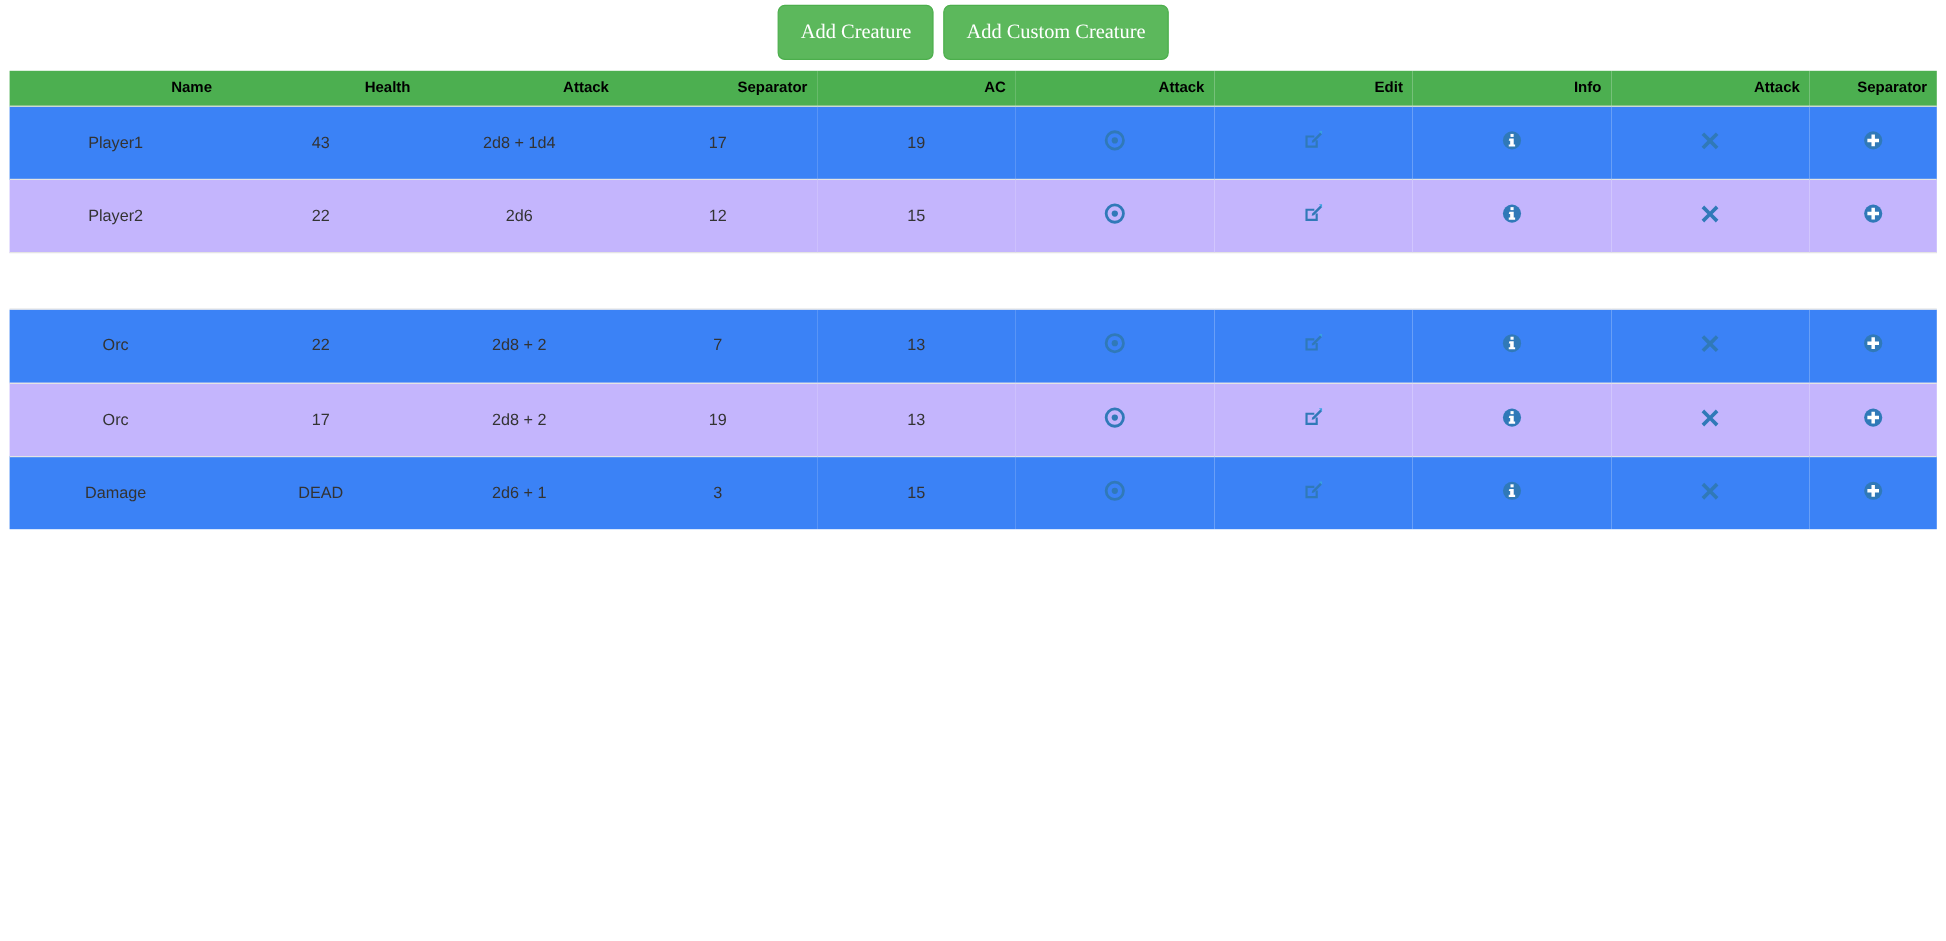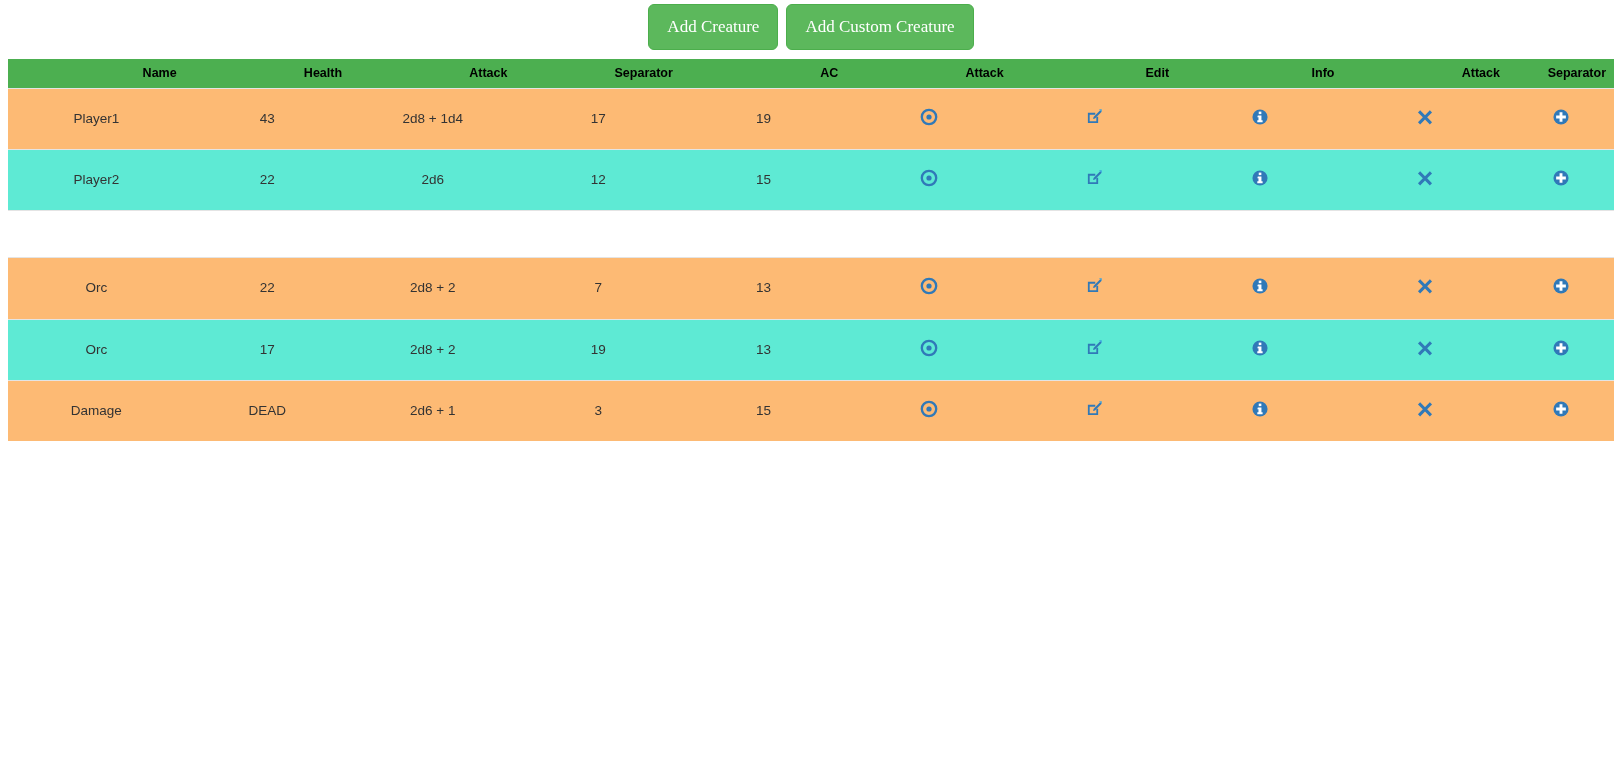--- a/index.html
+++ b/index.html
@@ -72,22 +72,22 @@
     font-size: 13.5px;
     color: #333333;
     text-align: center;
     padding: 19px 8px 19px 8px;
     border-top: 1px solid #e4e4e4;
     line-height: 1.2;
     white-space: nowrap;
     vertical-align: middle;
   }
 
-  tbody tr.striped td { background: #5eead4; text-align: center; }
-  tbody tr.plain   td { background: #fdba74; }
+  tbody tr.striped td { background: #c4b5fd; text-align: center; }
+  tbody tr.plain   td { background: #3b82f6; }
 
   tbody tr.separator td {
     height: 46px;
     padding: 0;
     background: #ffffff;
     border-top: 1px solid #e4e4e4;
   }
 
   .hp-alive { color: #1a7a1a; }
   .hp-dead  { color: #e8130d; }

